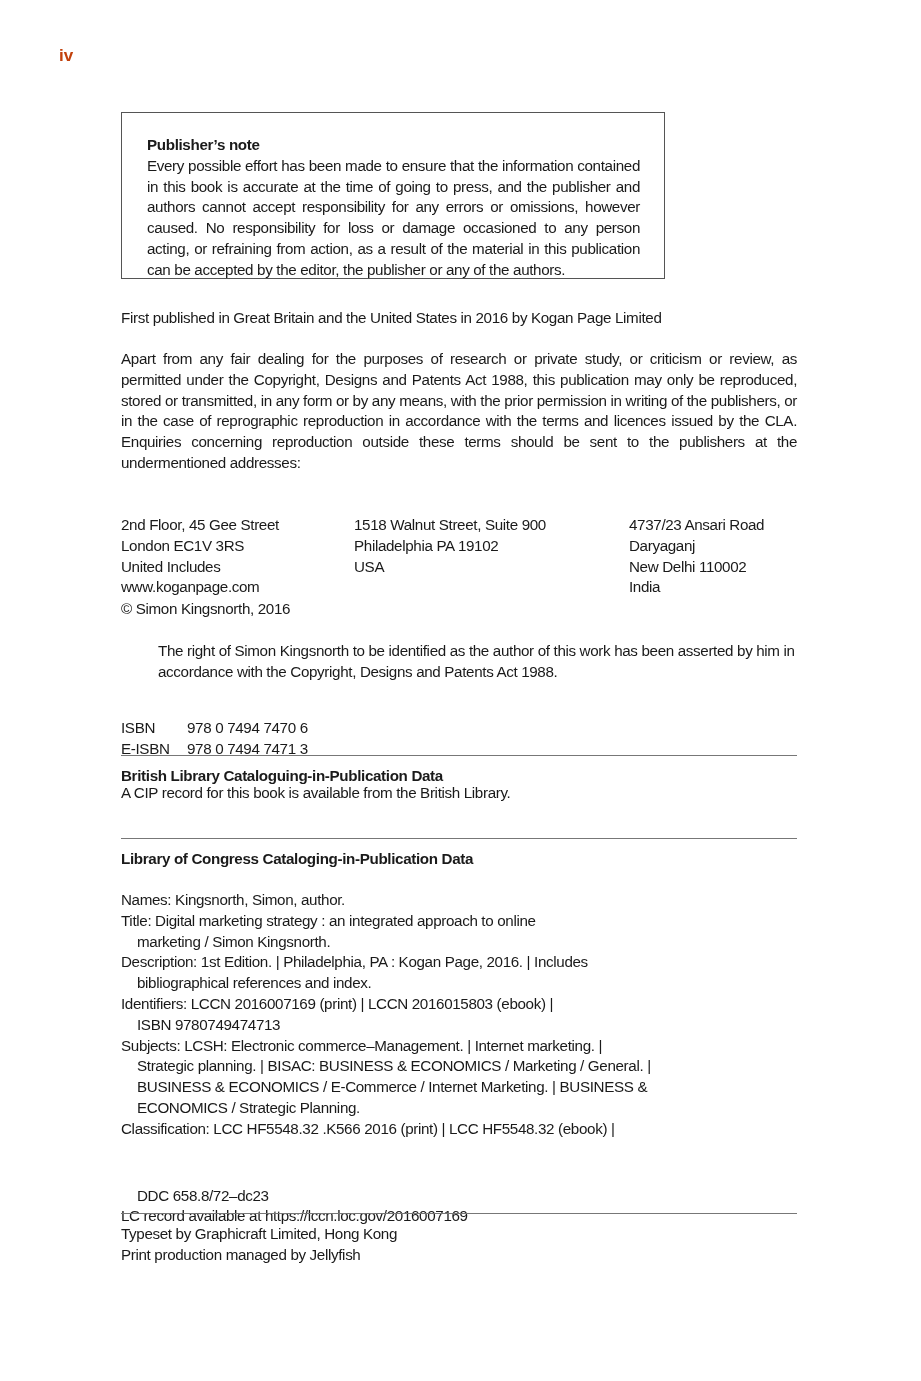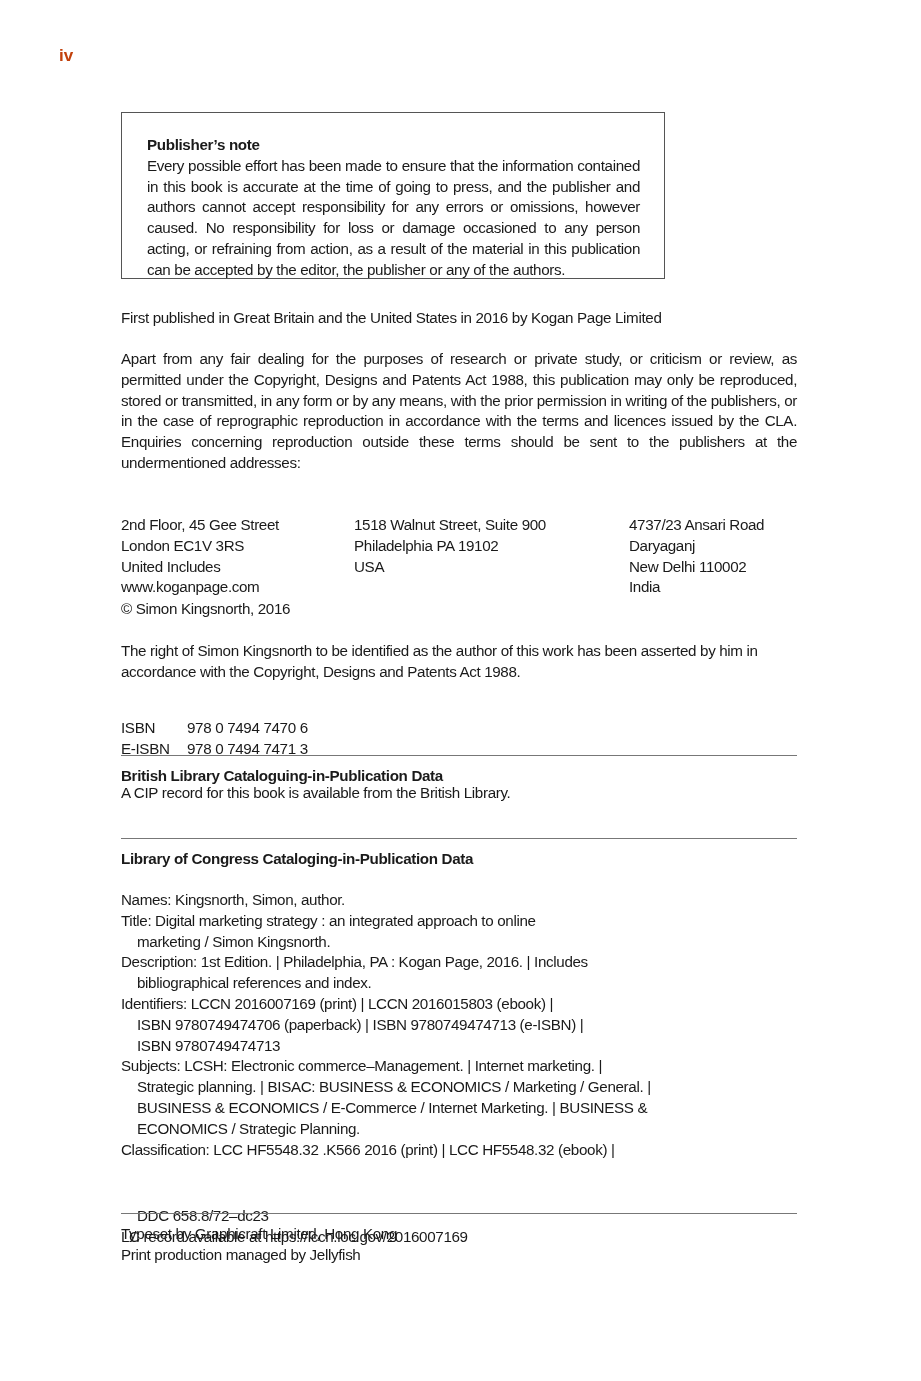--- a/index.html
+++ b/index.html
@@ -58,21 +58,21 @@
   <div class="addr-col" style="left:508px;">
     <div>4737/23 Ansari Road</div>
     <div>Daryaganj</div>
     <div>New Delhi 110002</div>
     <div>India</div>
   </div>
 </div>
 
 <div class="block" style="top:599px;">© Simon Kingsnorth, 2016</div>
 
-<div class="block" style="top:641px;">The right of Simon Kingsnorth to be identified as the author of this work has been asserted by him in accordance with the Copyright, Designs and Patents Act 1988.</div>
+<div class="block" style="top:641px;margin-left:37px;">The right of Simon Kingsnorth to be identified as the author of this work has been asserted by him in accordance with the Copyright, Designs and Patents Act 1988.</div>
 
 <div class="block" style="top:718px;">
   <div class="isbn-row">
     <span class="isbn-label">ISBN</span>
     <span>978 0 7494 7470 6</span>
   </div>
   <div class="isbn-row">
     <span class="isbn-label">E-ISBN</span>
     <span>978 0 7494 7471 3</span>
   </div>
@@ -94,21 +94,20 @@
   <div>
     <div>Title: Digital marketing strategy : an integrated approach to online</div>
     <div style="padding-left:16px;">marketing / Simon Kingsnorth.</div>
   </div>
   <div>
     <div>Description: 1st Edition. | Philadelphia, PA : Kogan Page, 2016. | Includes</div>
     <div style="padding-left:16px;">bibliographical references and index.</div>
   </div>
   <div>
     <div>Identifiers: LCCN 2016007169 (print) | LCCN 2016015803 (ebook) |</div>
-    <div style="padding-left:16px;">ISBN 9780749474706 (paperback) | ISBN 9780749474713 (e-ISBN) |</div>
     <div style="padding-left:16px;">ISBN 9780749474713</div>
   </div>
   <div>
     <div>Subjects: LCSH: Electronic commerce–Management. | Internet marketing. |</div>
     <div style="padding-left:16px;">Strategic planning. | BISAC: BUSINESS &amp; ECONOMICS / Marketing / General. |</div>
     <div style="padding-left:16px;">BUSINESS &amp; ECONOMICS / E-Commerce / Internet Marketing. | BUSINESS &amp;</div>
     <div style="padding-left:16px;">ECONOMICS / Strategic Planning.</div>
   </div>
   <div>
     <div>Classification: LCC HF5548.32 .K566 2016 (print) | LCC HF5548.32 (ebook) |</div>

